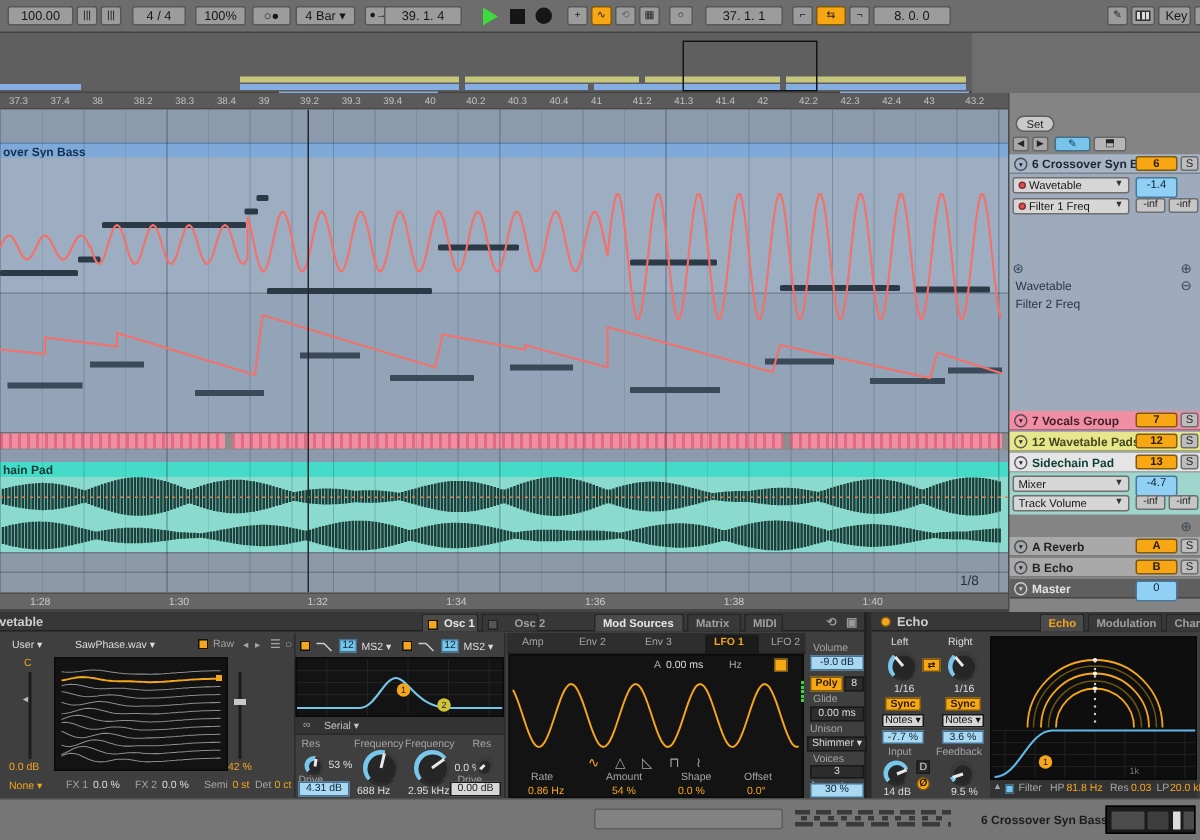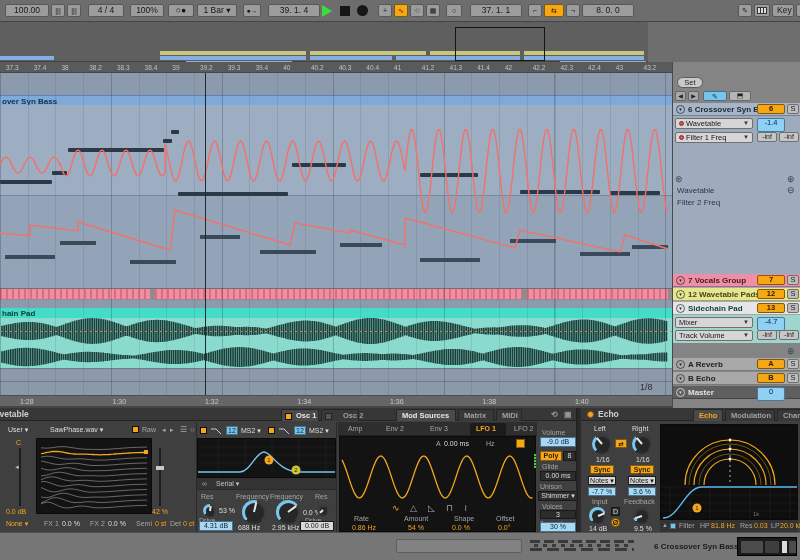--- a/index.html
+++ b/index.html
@@ -54,23 +54,23 @@
 <body>
 <div id="app">
 
 <div id="toolbar">
   <div class="tbx" style="left:5px;width:44px">100.00</div>
   <div class="tico" style="left:51px">|||</div>
   <div class="tico" style="left:67px">|||</div>
   <div class="tbx" style="left:88px;width:36px">4 / 4</div>
   <div class="tbx" style="left:130px;width:34px">100%</div>
   <div class="tbx" style="left:168px;width:26px">○●</div>
-  <div class="tbx" style="left:197px;width:40px"><span>1 Bar</span> ▾</div>
+  <div class="tbx" style="left:197px;width:40px"><span>4 Bar</span> ▾</div>
   <div class="tico" style="left:243px;width:18px">●→</div>
-  <div class="tbx" style="left:268px;width:52px">39. 1. 4</div>
+  <div class="tbx" style="left:256px;width:52px">39. 1. 4</div>
   <div class="a" style="left:322px;top:5px;width:0;height:0;border-left:10px solid #3bdc3b;border-top:6px solid transparent;border-bottom:6px solid transparent"></div>
   <div class="a" style="left:340px;top:6px;width:10px;height:10px;background:#161616"></div>
   <div class="a" style="left:357px;top:5px;width:11px;height:11px;border-radius:50%;background:#161616"></div>
   <div class="tico" style="left:378px">+</div>
   <div class="tico" style="left:394px;background:#f7a614;border-color:#7c5a12">∿</div>
   <div class="tico" style="left:410px;color:#6e6e6e">⟲</div>
   <div class="tico" style="left:426px">▦</div>
   <div class="tico" style="left:446px;width:16px">○</div>
   <div class="tbx" style="left:470px;width:52px">37. 1. 1</div>
   <div class="tico" style="left:528px">⌐</div>

